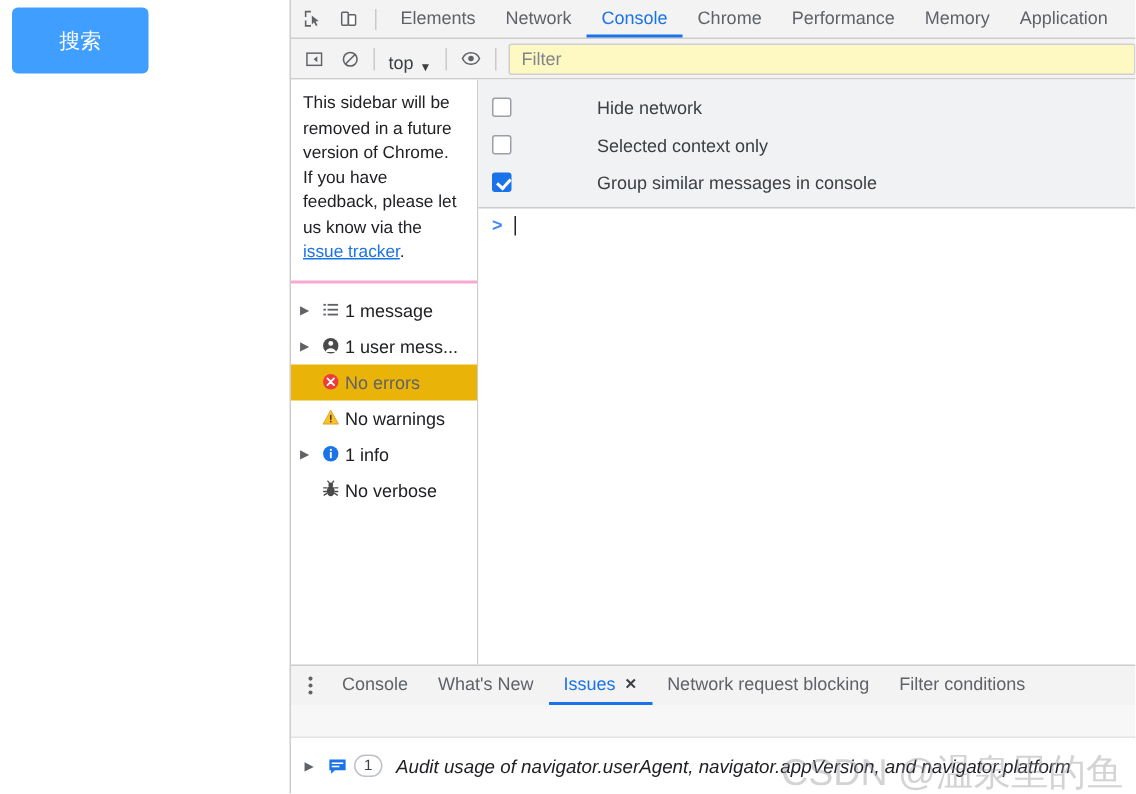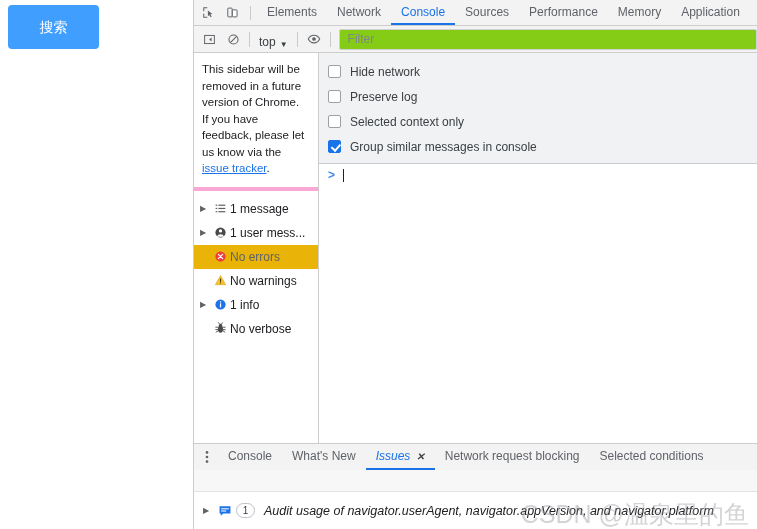--- a/index.html
+++ b/index.html
@@ -122,21 +122,21 @@
     font-family: "Liberation Sans", sans-serif;
     color: #202124;
     padding-left: 8px;
   }
   #filter-input::placeholder { color: #80868b; }
   #filter-wrap {
     flex: 1;
     display: flex;
     align-items: center;
     height: 21px;
-    background: #84cc16;
+    background: #fef9c3;
     border: 1px solid #d0d0d0;
     border-radius: 2px;
     margin-left: 4px;
     margin-right: 0px;
     box-sizing: border-box;
   }
 
   
   #console-body {
     flex: 1;
@@ -153,21 +153,21 @@
     border-right: 1px solid #cdcdcd;
     box-sizing: border-box;
     display: flex;
     flex-direction: column;
   }
   #sidebar-notice {
     padding: 8px 12px 10px 8px;
     font-size: 11.5px;
     line-height: 16.5px;
     color: #202124;
-    border-bottom: 4px solid #f9a8d4;
+    border-bottom: 2px solid #f9a8d4;
   }
   #sidebar-notice a {
     color: #1a73e8;
     text-decoration: underline;
   }
   #sidebar-tree {
     padding-top: 6px;
   }
   .tree-row {
     height: 24px;
@@ -219,20 +219,21 @@
     padding: 6px 0 4px 0;
   }
   .setting-row {
     height: 25px;
     display: flex;
     align-items: center;
     padding-left: 9px;
     font-size: 12px;
     color: #3c4043;
     cursor: pointer;
+    gap: 48px;
   }
   .cb {
     width: 13px; height: 13px;
     border: 1px solid #9aa0a6;
     border-radius: 2px;
     background: #ffffff;
     box-sizing: border-box;
     margin-right: 9px;
     display: inline-block;
     position: relative;
@@ -300,21 +301,20 @@
     font-size: 12px;
     color: #5f6368;
     cursor: pointer;
     white-space: nowrap;
     box-sizing: border-box;
     border-bottom: 2px solid transparent;
   }
   .drawer-tab.active {
     color: #1a73e8;
     border-bottom: 2px solid #1a73e8;
-    font-style: italic;
   }
   .drawer-tab .close-x {
     font-size: 10px;
     color: #3c4043;
     font-weight: bold;
   }
   #drawer-content {
     height: 59px;
     min-height: 59px;
     background: #ffffff;
@@ -405,21 +405,21 @@
     <div class="tb-icon">
       <svg width="13" height="13" viewBox="0 0 16 16">
         <rect x="2.2" y="2.6" width="5.4" height="10.8" rx="0.8" fill="none" stroke="#5f6368" stroke-width="1.2"></rect>
         <rect x="7.8" y="4.8" width="5.8" height="8.6" rx="0.8" fill="#ffffff" stroke="#5f6368" stroke-width="1.2"></rect>
       </svg>
     </div>
     <div class="tb-sep"></div>
     <div class="main-tab">Elements</div>
     <div class="main-tab">Network</div>
     <div class="main-tab active">Console</div>
-    <div class="main-tab">Sources</div>
+    <div class="main-tab">Chrome</div>
     <div class="main-tab">Performance</div>
     <div class="main-tab">Memory</div>
     <div class="main-tab">Application</div>
   </div>
 
   <div id="console-toolbar">
     <div class="tb-icon">
       <svg width="13" height="13" viewBox="0 0 16 16">
         <rect x="2" y="3" width="12" height="10" fill="none" stroke="#5f6368" stroke-width="1.2"></rect>
         <path d="M10.5 5.6l-3 2.4 3 2.4z" fill="#5f6368"></path>
@@ -537,24 +537,20 @@
 
     <div id="console-main">
 
       <div id="console-settings">
         <div class="setting-row">
           <span class="cb"></span>
           <span>Hide network</span>
         </div>
         <div class="setting-row">
           <span class="cb"></span>
-          <span>Preserve log</span>
-        </div>
-        <div class="setting-row">
-          <span class="cb"></span>
           <span>Selected context only</span>
         </div>
         <div class="setting-row">
           <span class="cb checked"></span>
           <span>Group similar messages in console</span>
         </div>
       </div>
 
       <div id="console-prompt">
         <span id="prompt-chevron">&gt;</span>
@@ -580,21 +576,21 @@
       <span>What's New</span>
     </div>
     <div class="drawer-tab active">
       <span>Issues</span>
       <span class="close-x">✕</span>
     </div>
     <div class="drawer-tab">
       <span>Network request blocking</span>
     </div>
     <div class="drawer-tab">
-      <span>Selected conditions</span>
+      <span>Filter conditions</span>
     </div>
   </div>
 
   <div id="drawer-content">
     <div id="issues-spacer"></div>
     <div id="issue-row">
       <span id="issue-arrow">▶</span>
       <span id="issue-icon">
         <svg width="14" height="14" viewBox="0 0 16 16">
           <path d="M1.8 2.6h12.4v8.3H6.0L3.1 13.5v-2.6H1.8z" fill="#1a73e8"></path>

